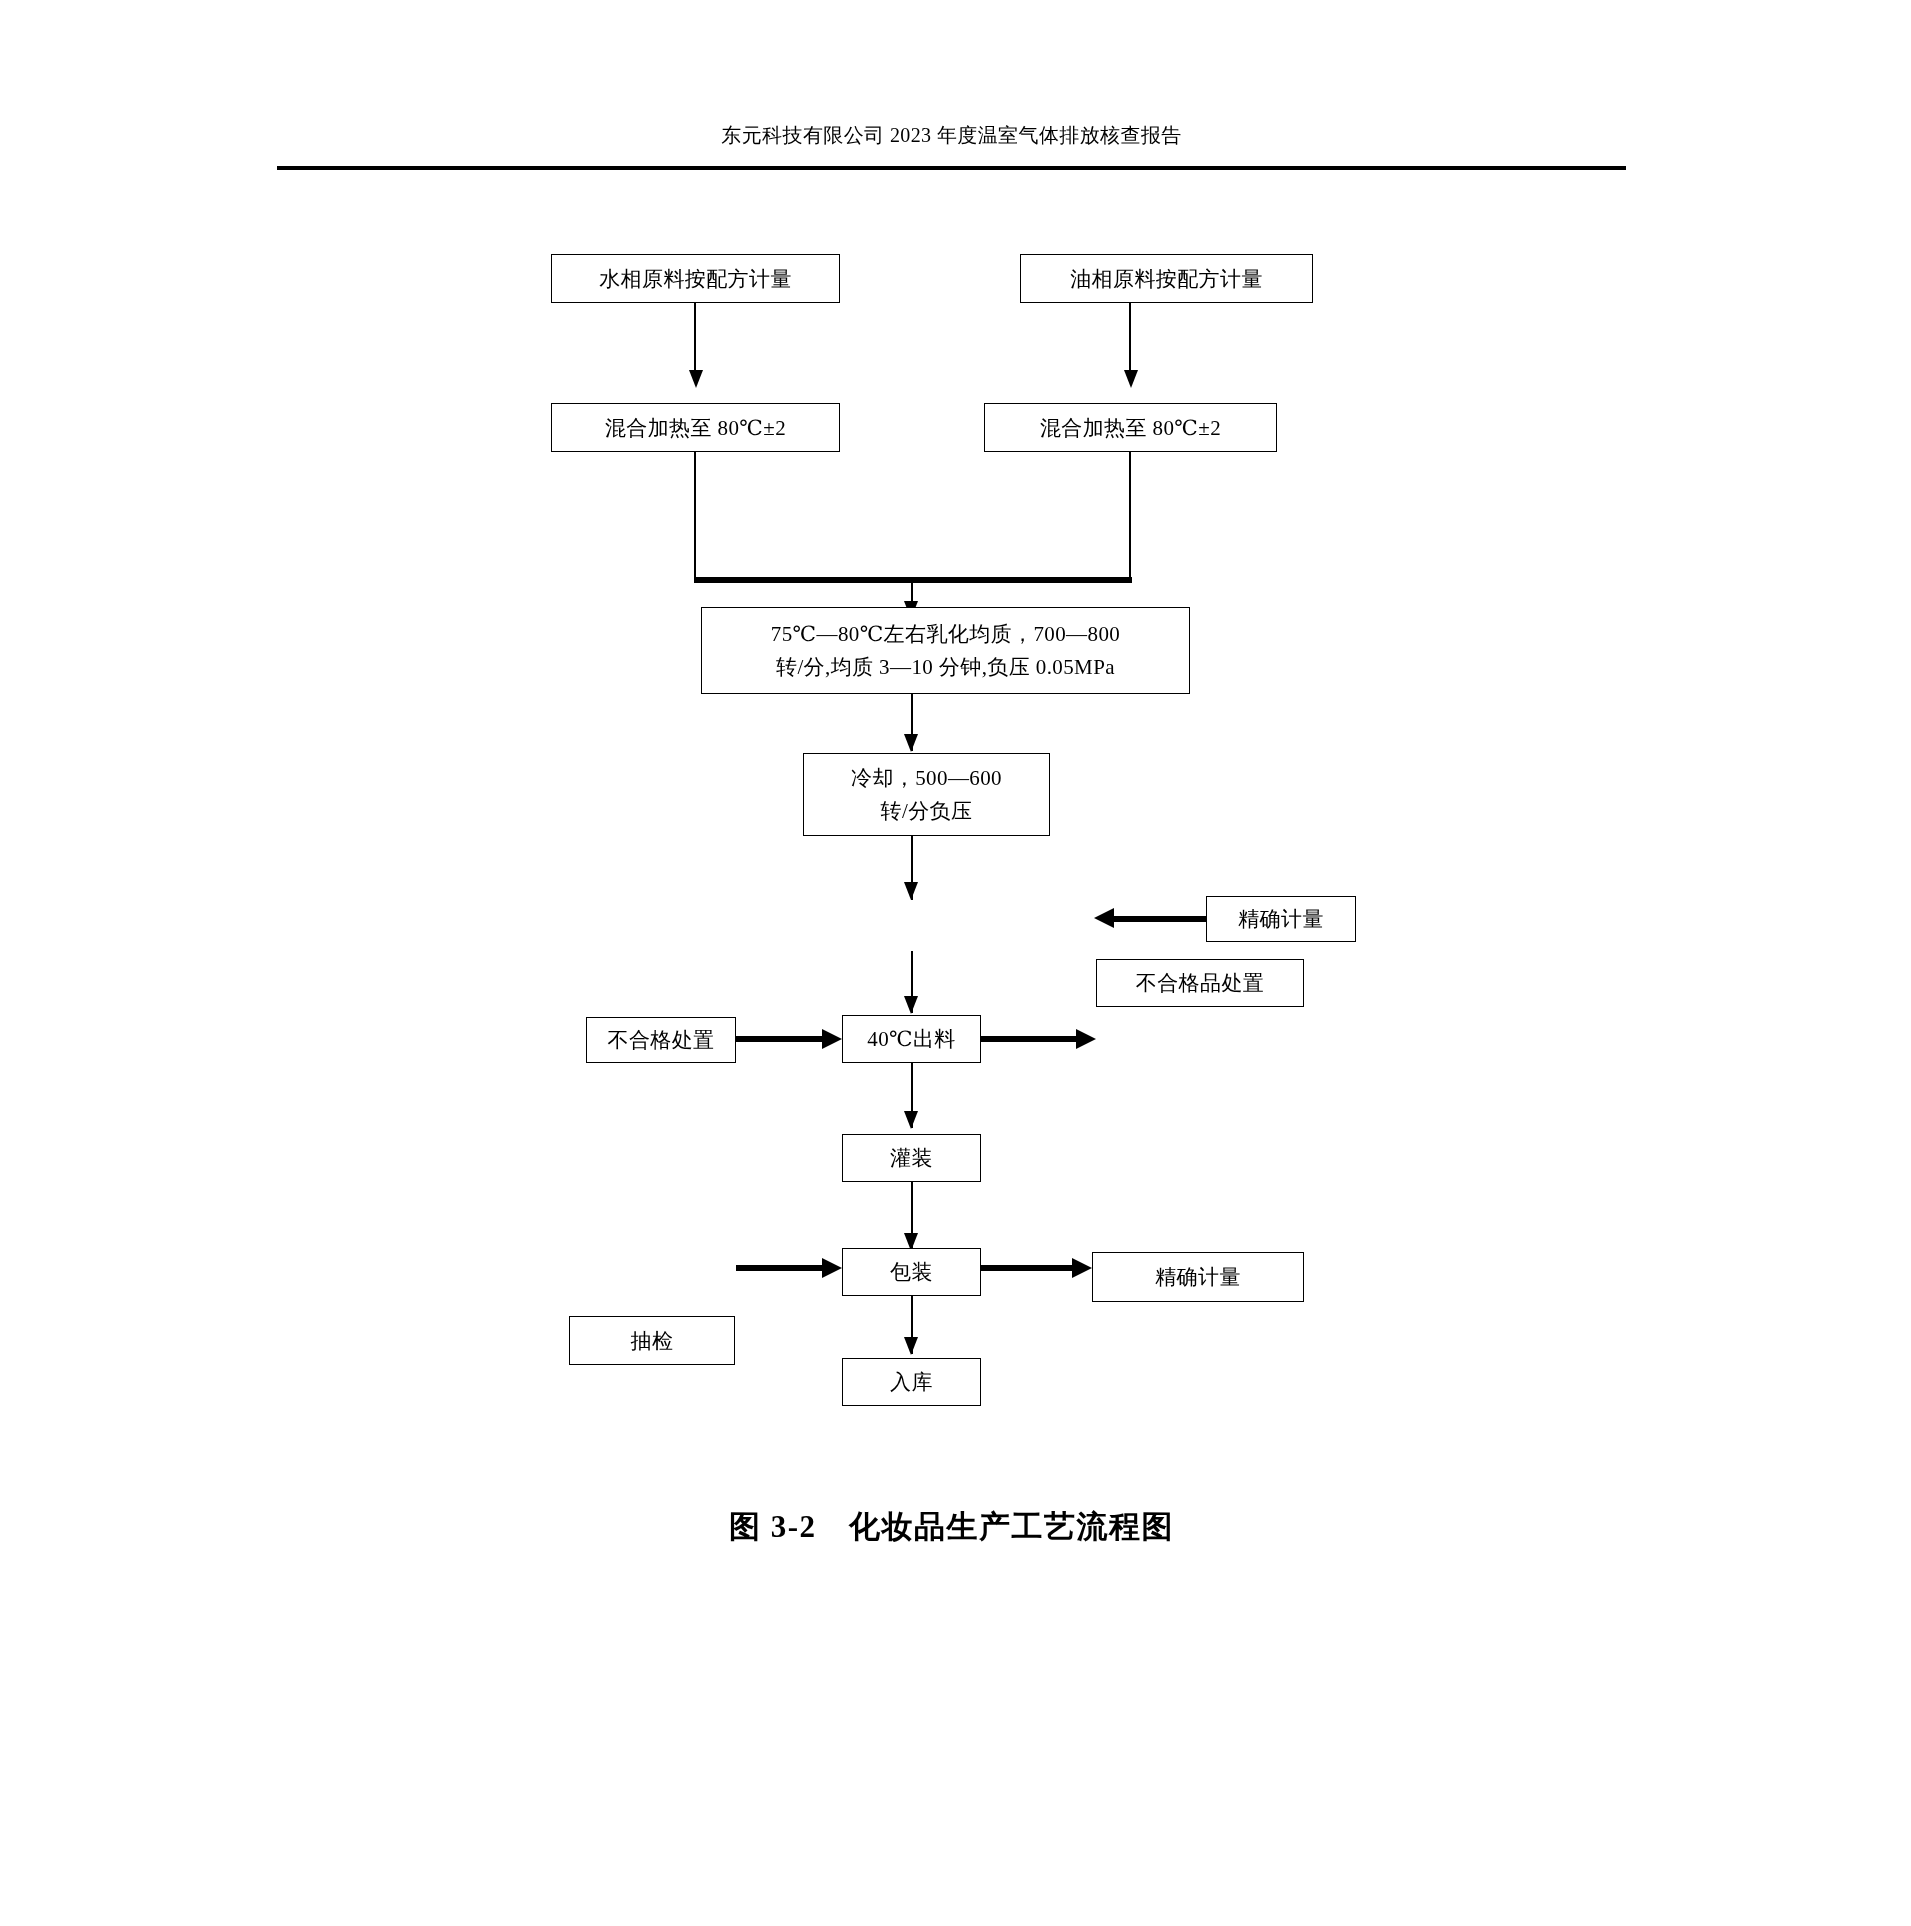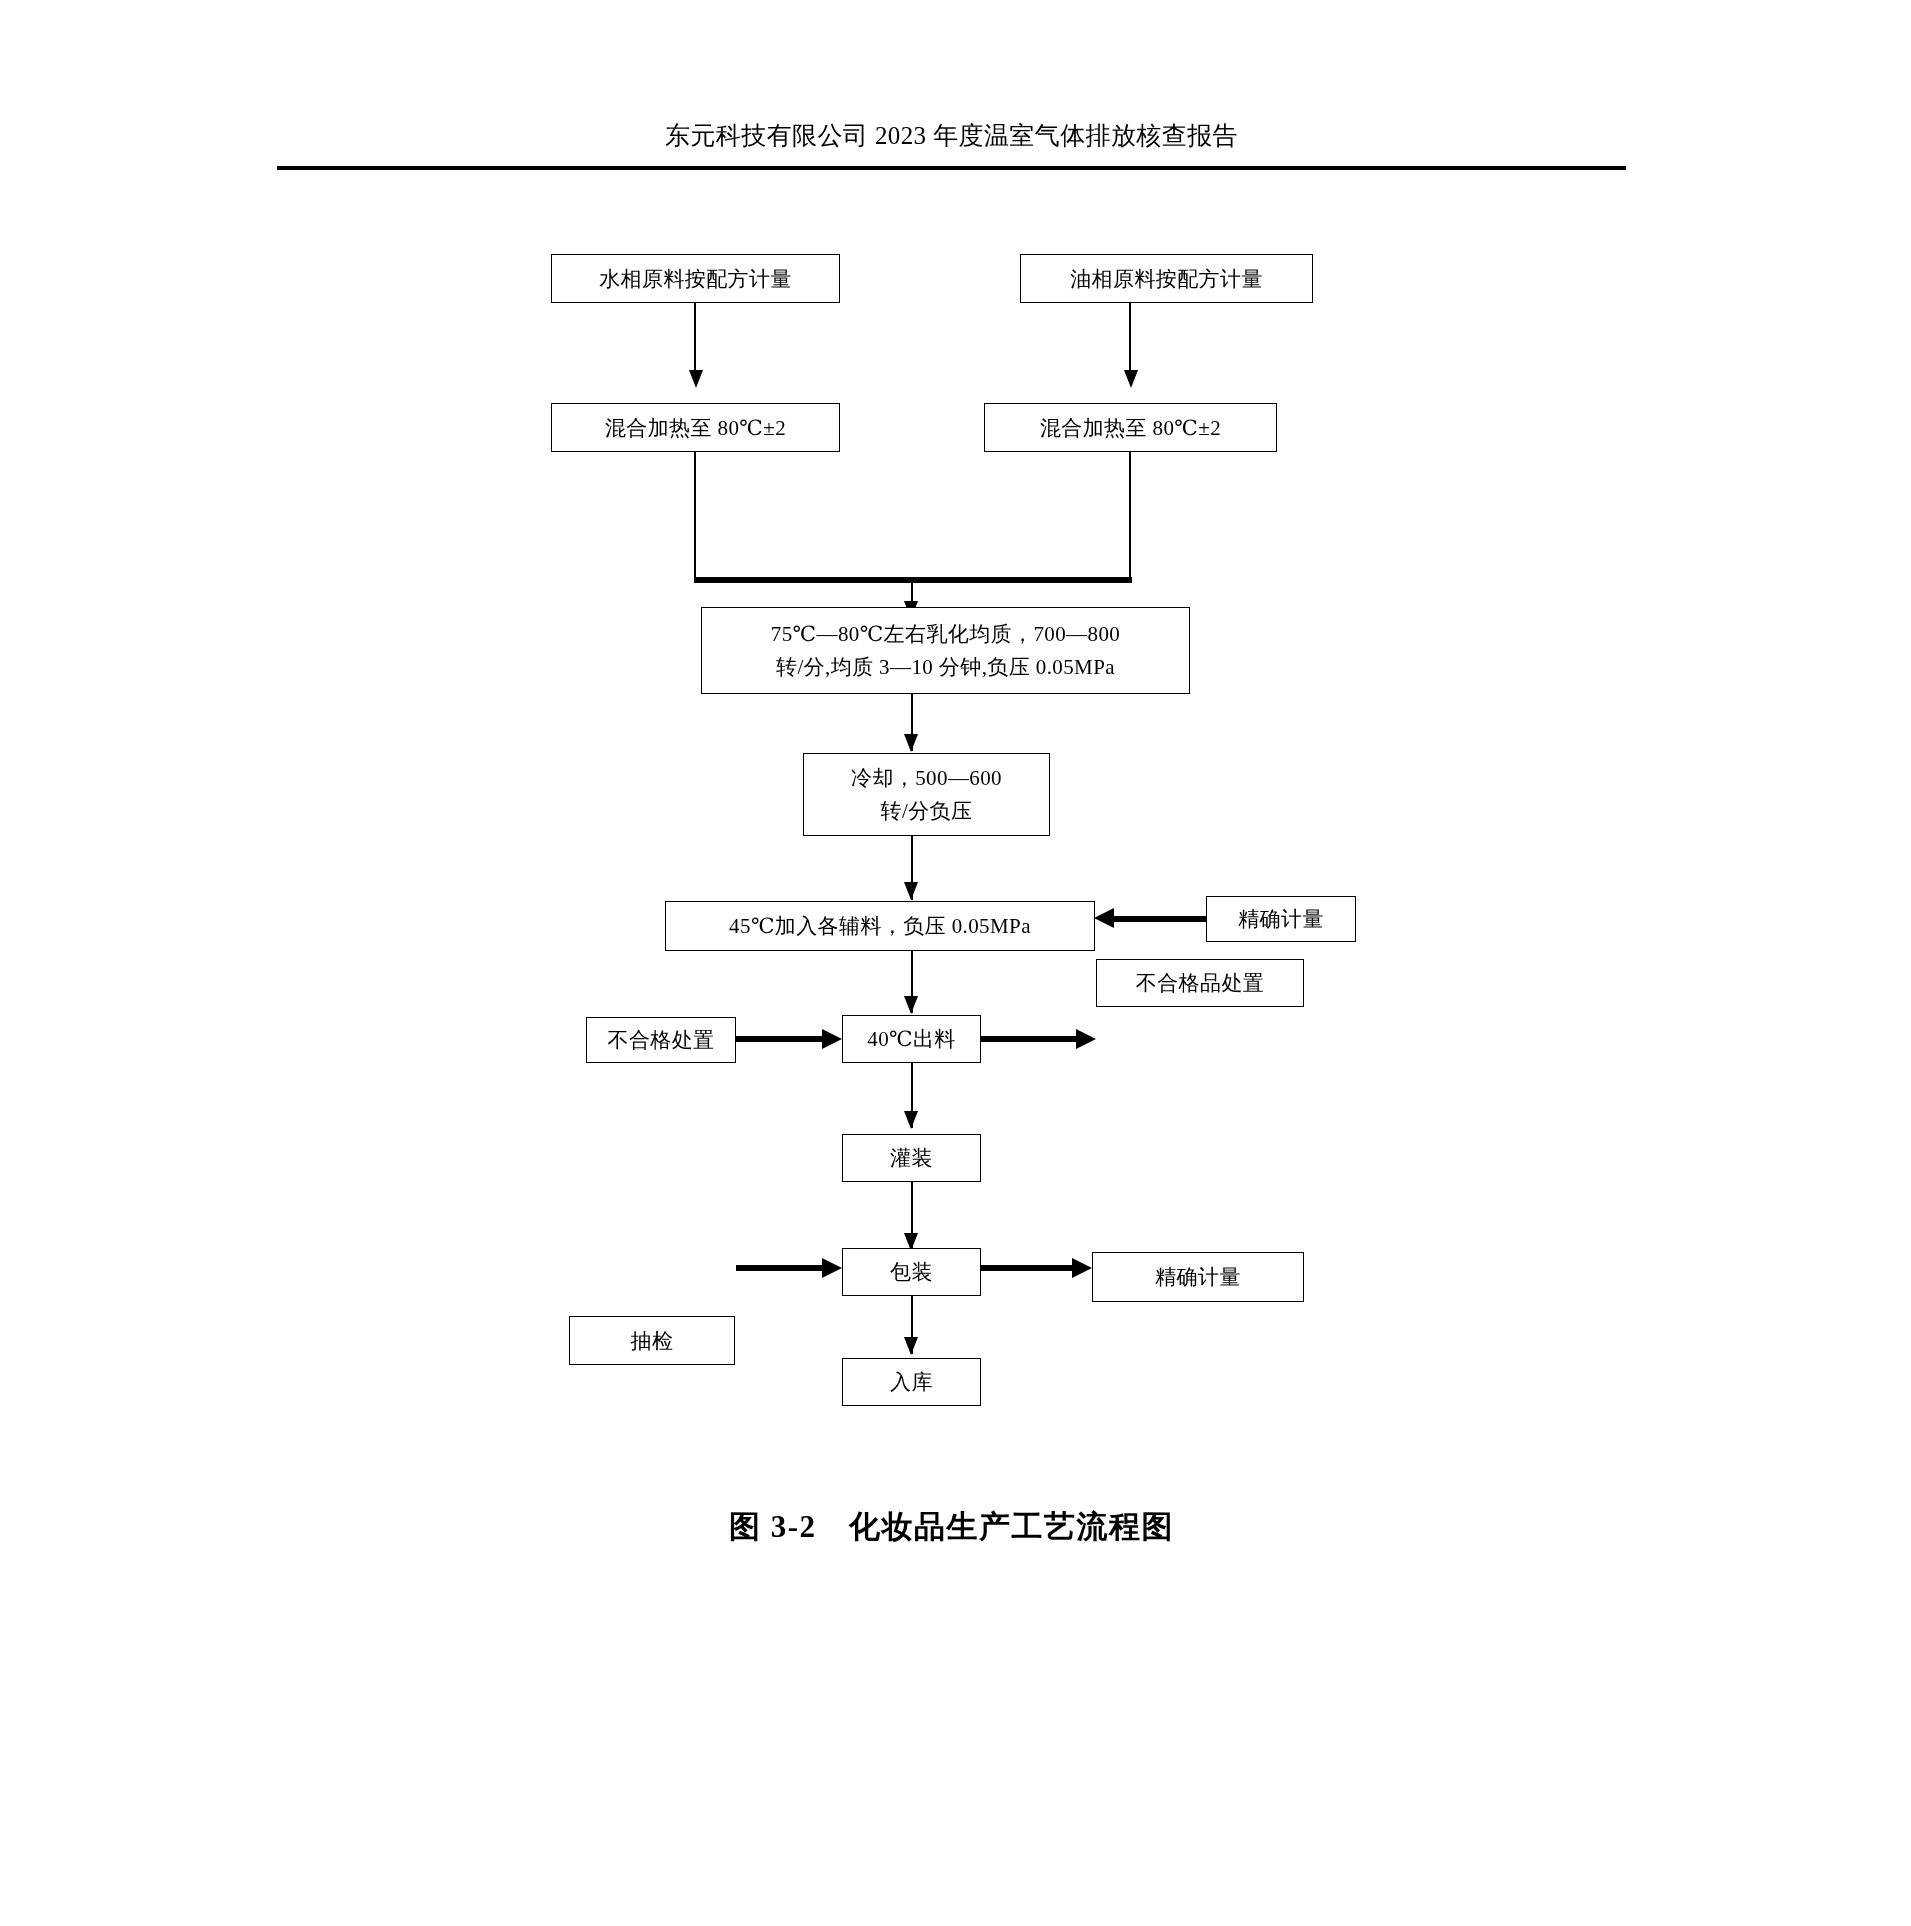--- a/index.html
+++ b/index.html
@@ -28,21 +28,21 @@
     top: 116px;
     width: 1349px;
     height: 54px;
   }
   .header-title {
     position: absolute;
     left: 0;
     top: 0;
     width: 1349px;
     text-align: center;
-    font-size: 25px;
+    font-size: 20px;
     line-height: 39px;
     letter-spacing: 0.4px;
     white-space: nowrap;
     font-family: "Liberation Serif", "DejaVu Serif", serif;
   }
   .header-rule {
     position: absolute;
     left: 277px;
     top: 166px;
     width: 1349px;
@@ -171,21 +171,20 @@
 
     <div class="vline" style="left:911px; top:693px; height:58px;"></div>
     <div class="arrow-down" style="left:904px; top:734px;"></div>
 
     <div class="node two-line" style="left:803px; top:753px; width:247px; height:83px;">冷却，500—600
 转/分负压</div>
 
     <div class="vline" style="left:911px; top:836px; height:64px;"></div>
     <div class="arrow-down" style="left:904px; top:882px;"></div>
 
-    <div class="node" style="left:665px; top:901px; width:430px; height:50px;">45℃加入各辅料，负压 0.05MPa</div>
 
     <div class="node" style="left:1206px; top:896px; width:150px; height:46px;">精确计量</div>
     <div class="hline thick" style="left:1114px; top:916px; width:92px;"></div>
     <div class="arrow-left" style="left:1094px; top:908px;"></div>
 
     <div class="vline" style="left:911px; top:951px; height:62px;"></div>
     <div class="arrow-down" style="left:904px; top:996px;"></div>
 
     <div class="node" style="left:586px; top:1017px; width:150px; height:46px;">不合格处置</div>
 

